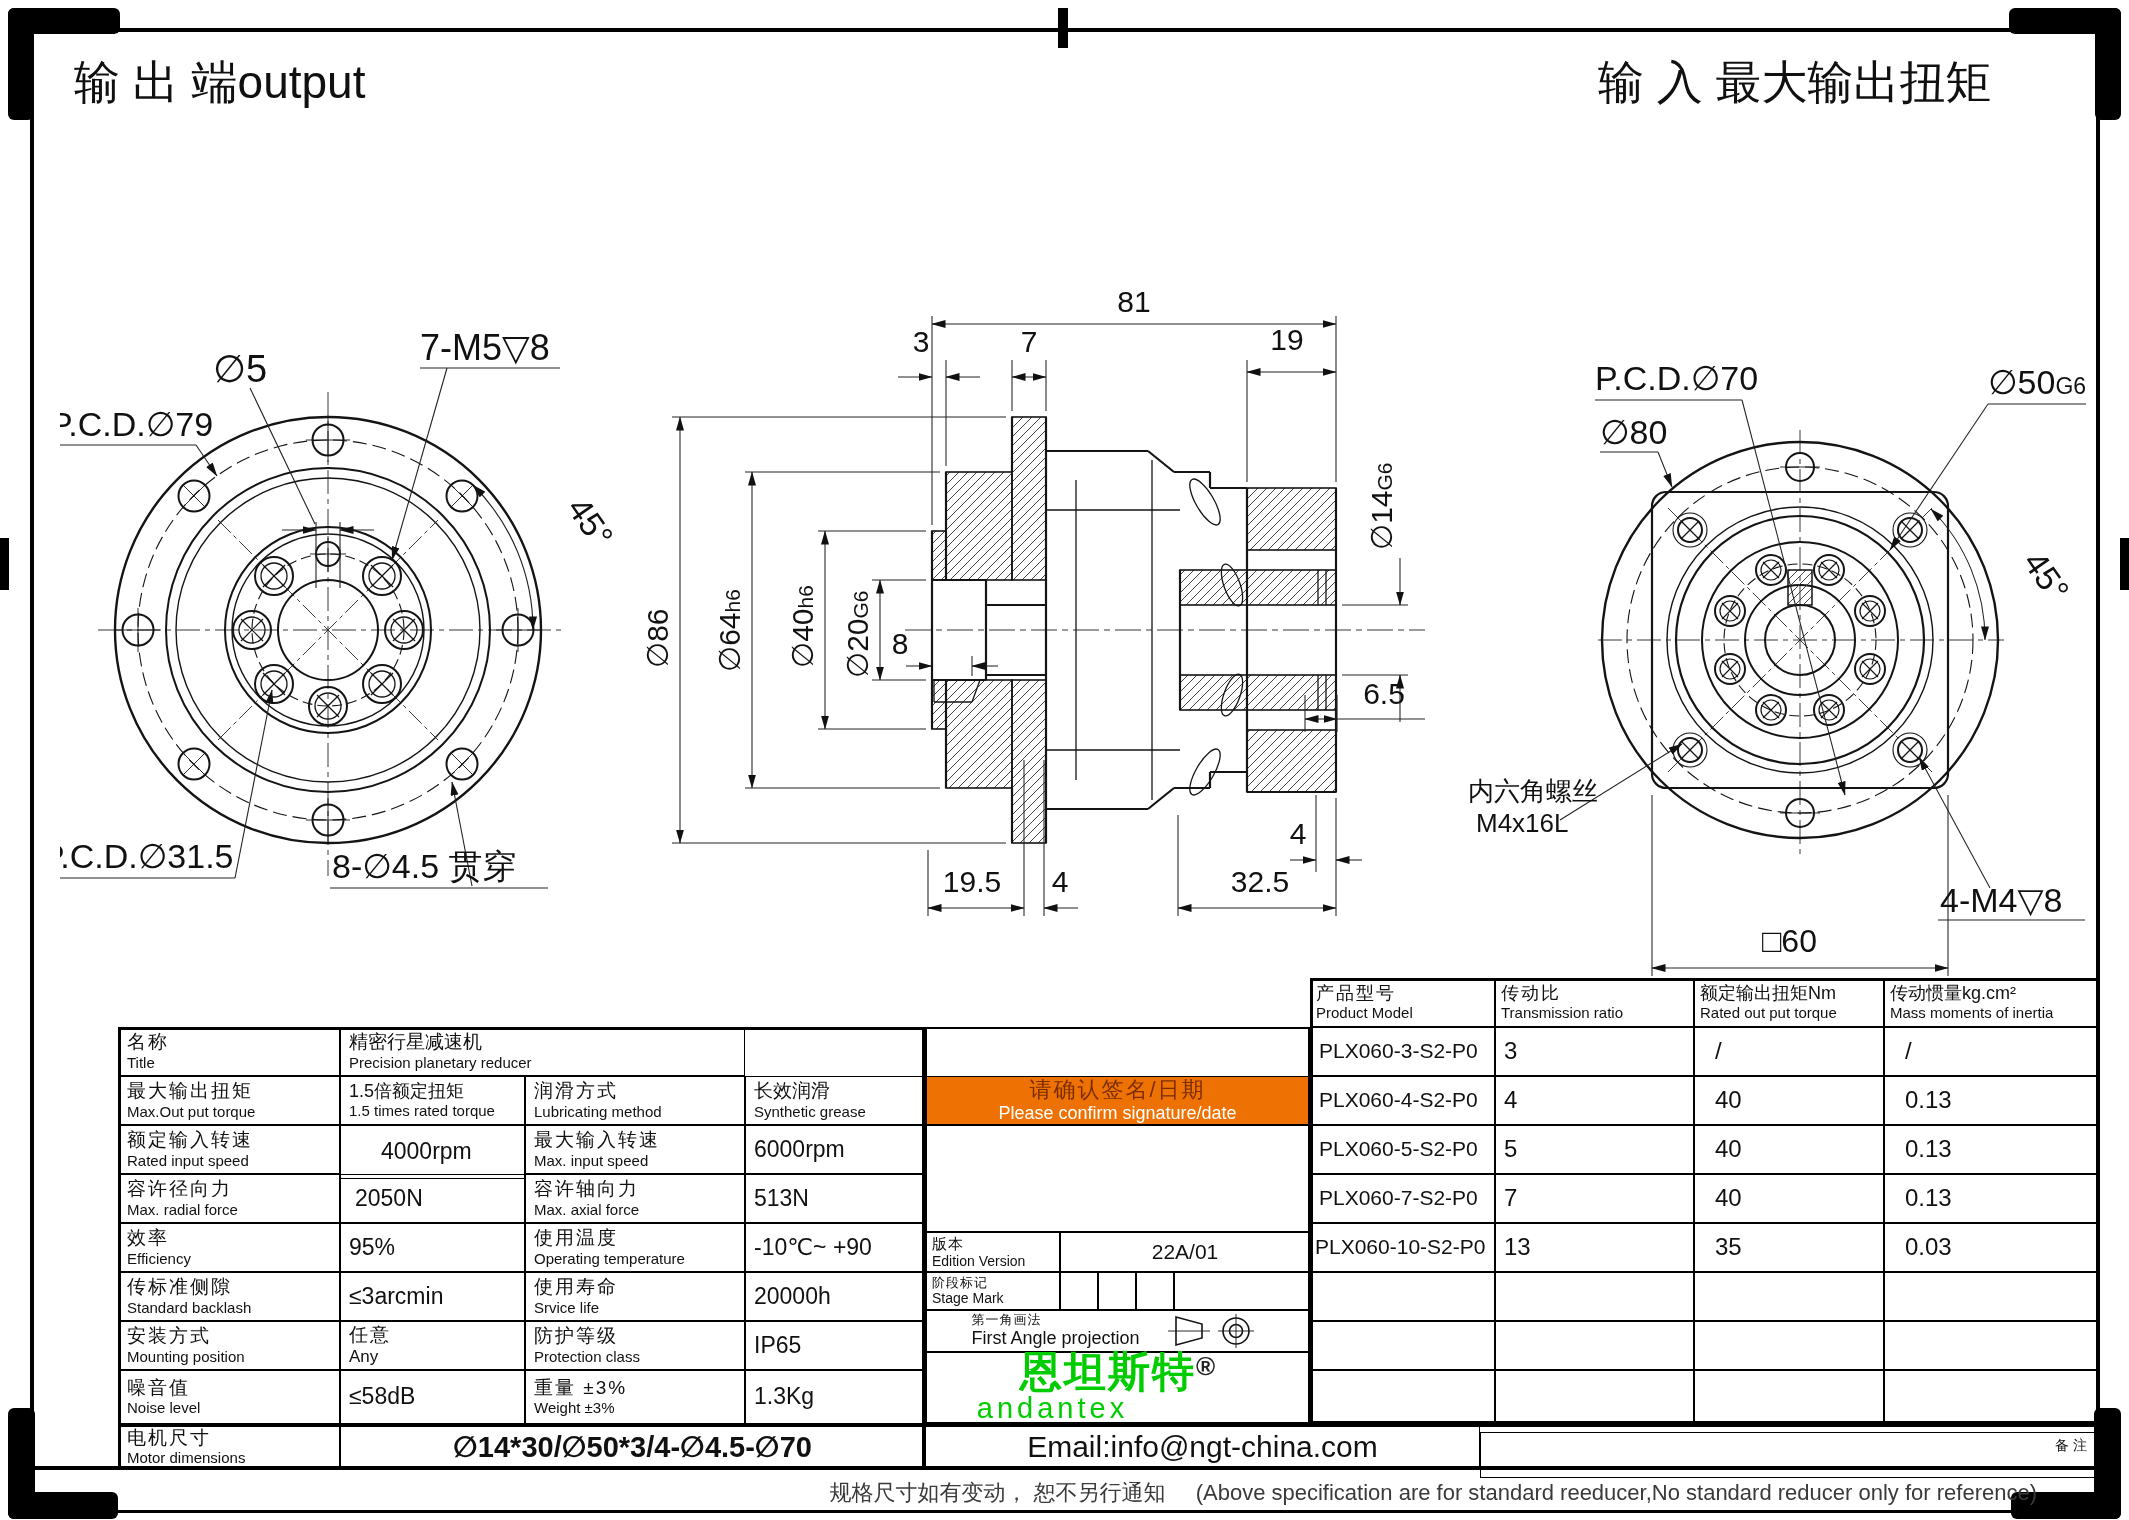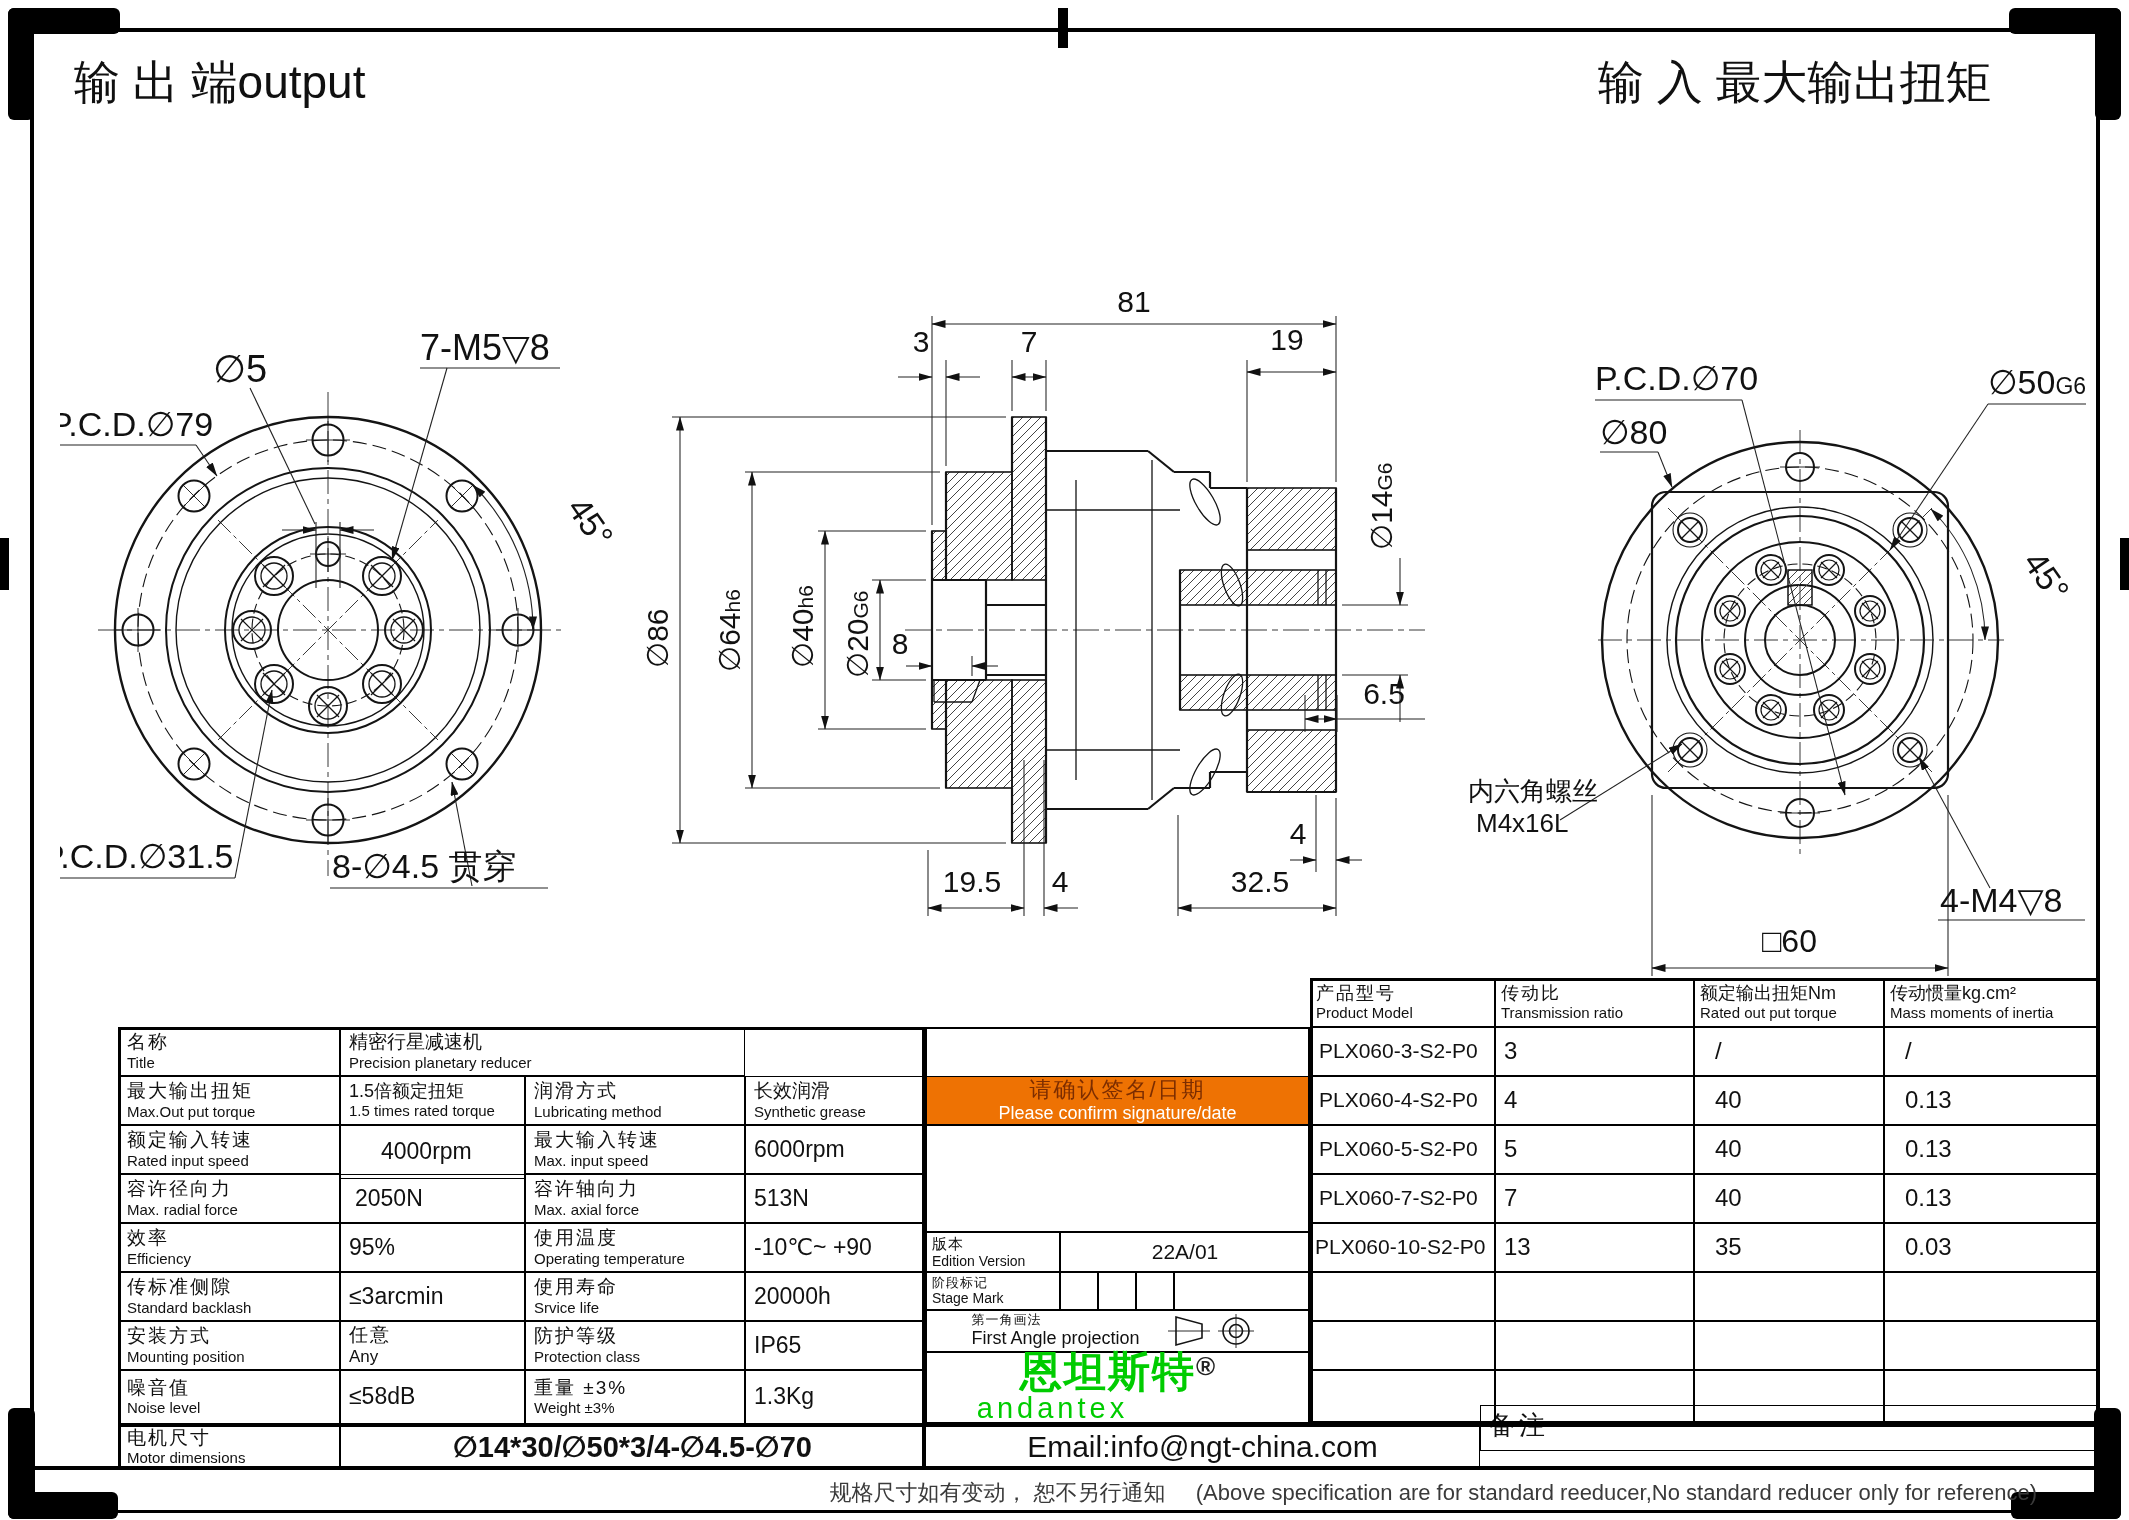--- a/index.html
+++ b/index.html
@@ -597,21 +597,21 @@
           <line x1="82" y1="1" x2="82" y2="35" stroke-width="0.9"></line>
         </g>
       </svg>
     </div>
     <div class="cell" style="left:807px;top:374px;width:385px;height:72px;align-items:center;padding:2px;">
       <span><span class="green1">恩坦斯特</span><span class="reg">®</span></span>
       <span class="green2" style="margin-right:130px;">andantex</span>
     </div>
 
     <div class="cell" style="left:807px;top:446px;width:555px;height:46px;align-items:center;font-size:30px;">Email:info@ngt-china.com</div>
-    <div class="cell" style="left:1362px;top:427px;width:620px;height:46px;justify-content:flex-start;padding-top:4px;font-size:26px;letter-spacing:4px;">备注</div>
+    <div class="cell" style="left:1362px;top:454px;width:620px;height:46px;justify-content:flex-start;padding-top:4px;font-size:14px;letter-spacing:4px;text-align:right;">备注</div>
 
     <div class="cell" style="left:1192px;top:0;width:185px;height:49px;padding:13px 5px;">
         <span class="cn" style="font-size:18px;">产品型号</span>
         <span class="en">Product Model</span>
       </div>
     <div class="cell" style="left:1377px;top:0;width:199px;height:49px;padding:2px 5px;">
         <span class="cn" style="font-size:18px;">传动比</span>
         <span class="en">Transmission ratio</span>
       </div>
     <div class="cell" style="left:1576px;top:0;width:190px;height:49px;padding:2px 5px;">

